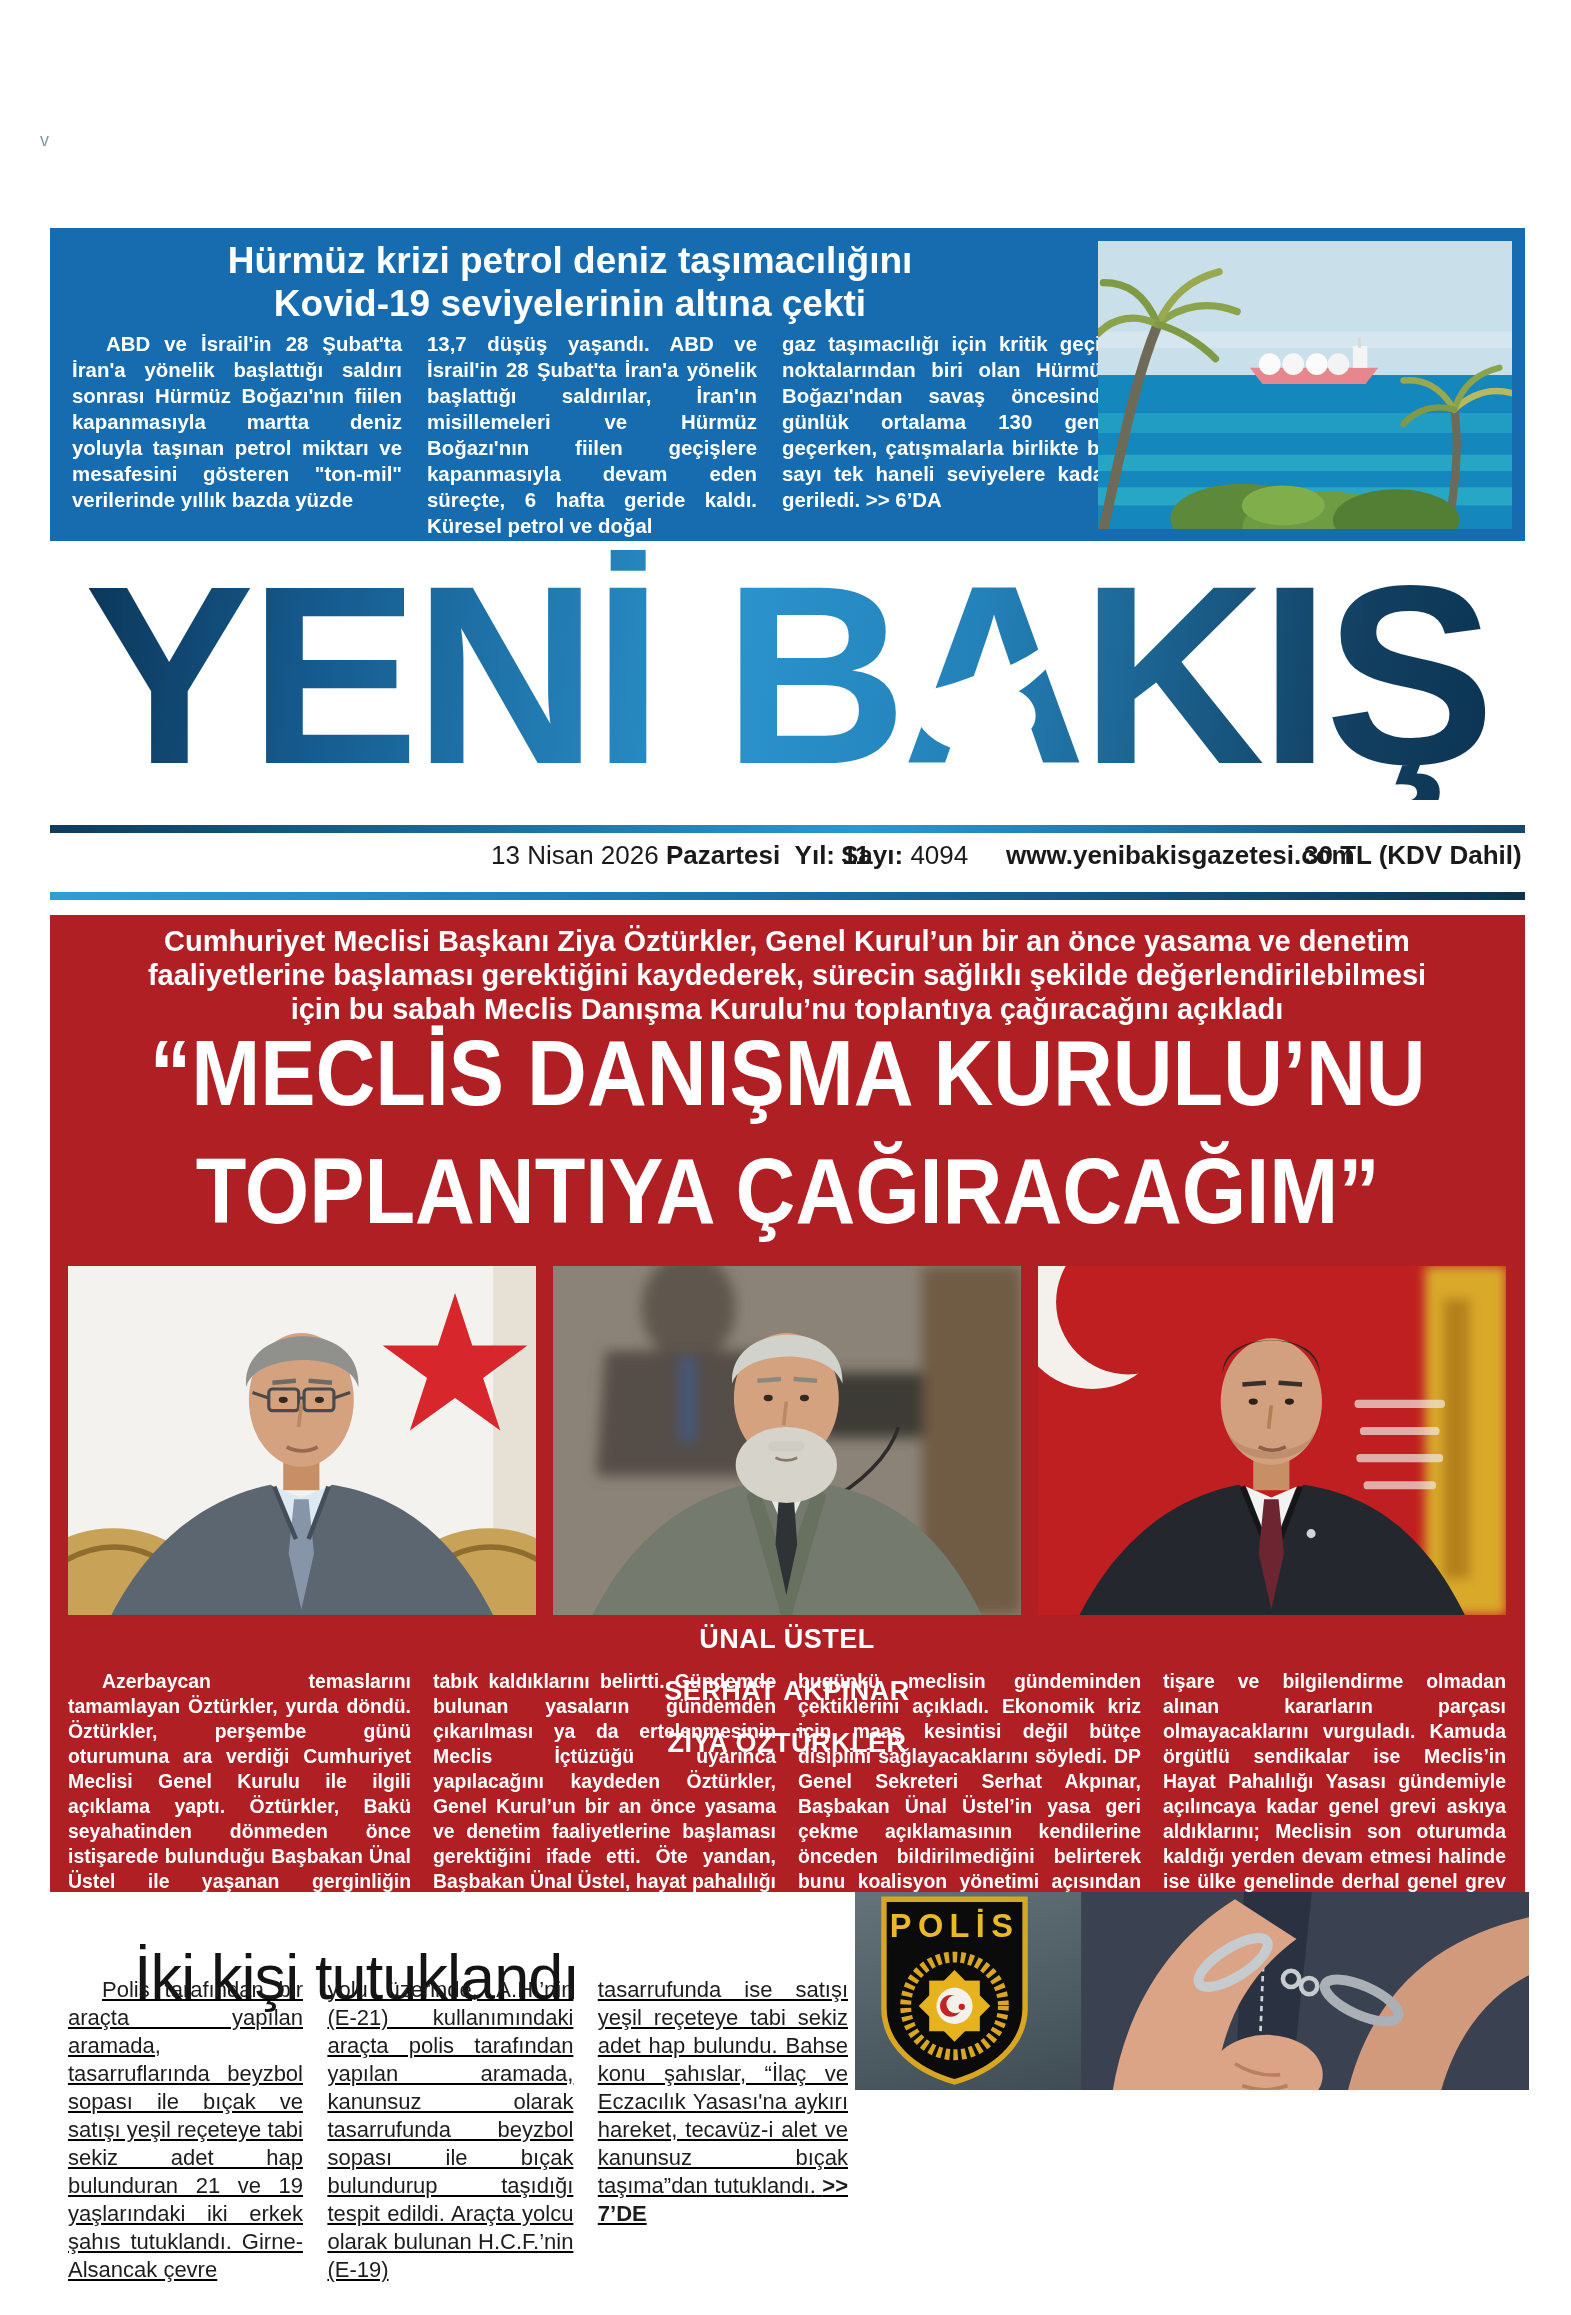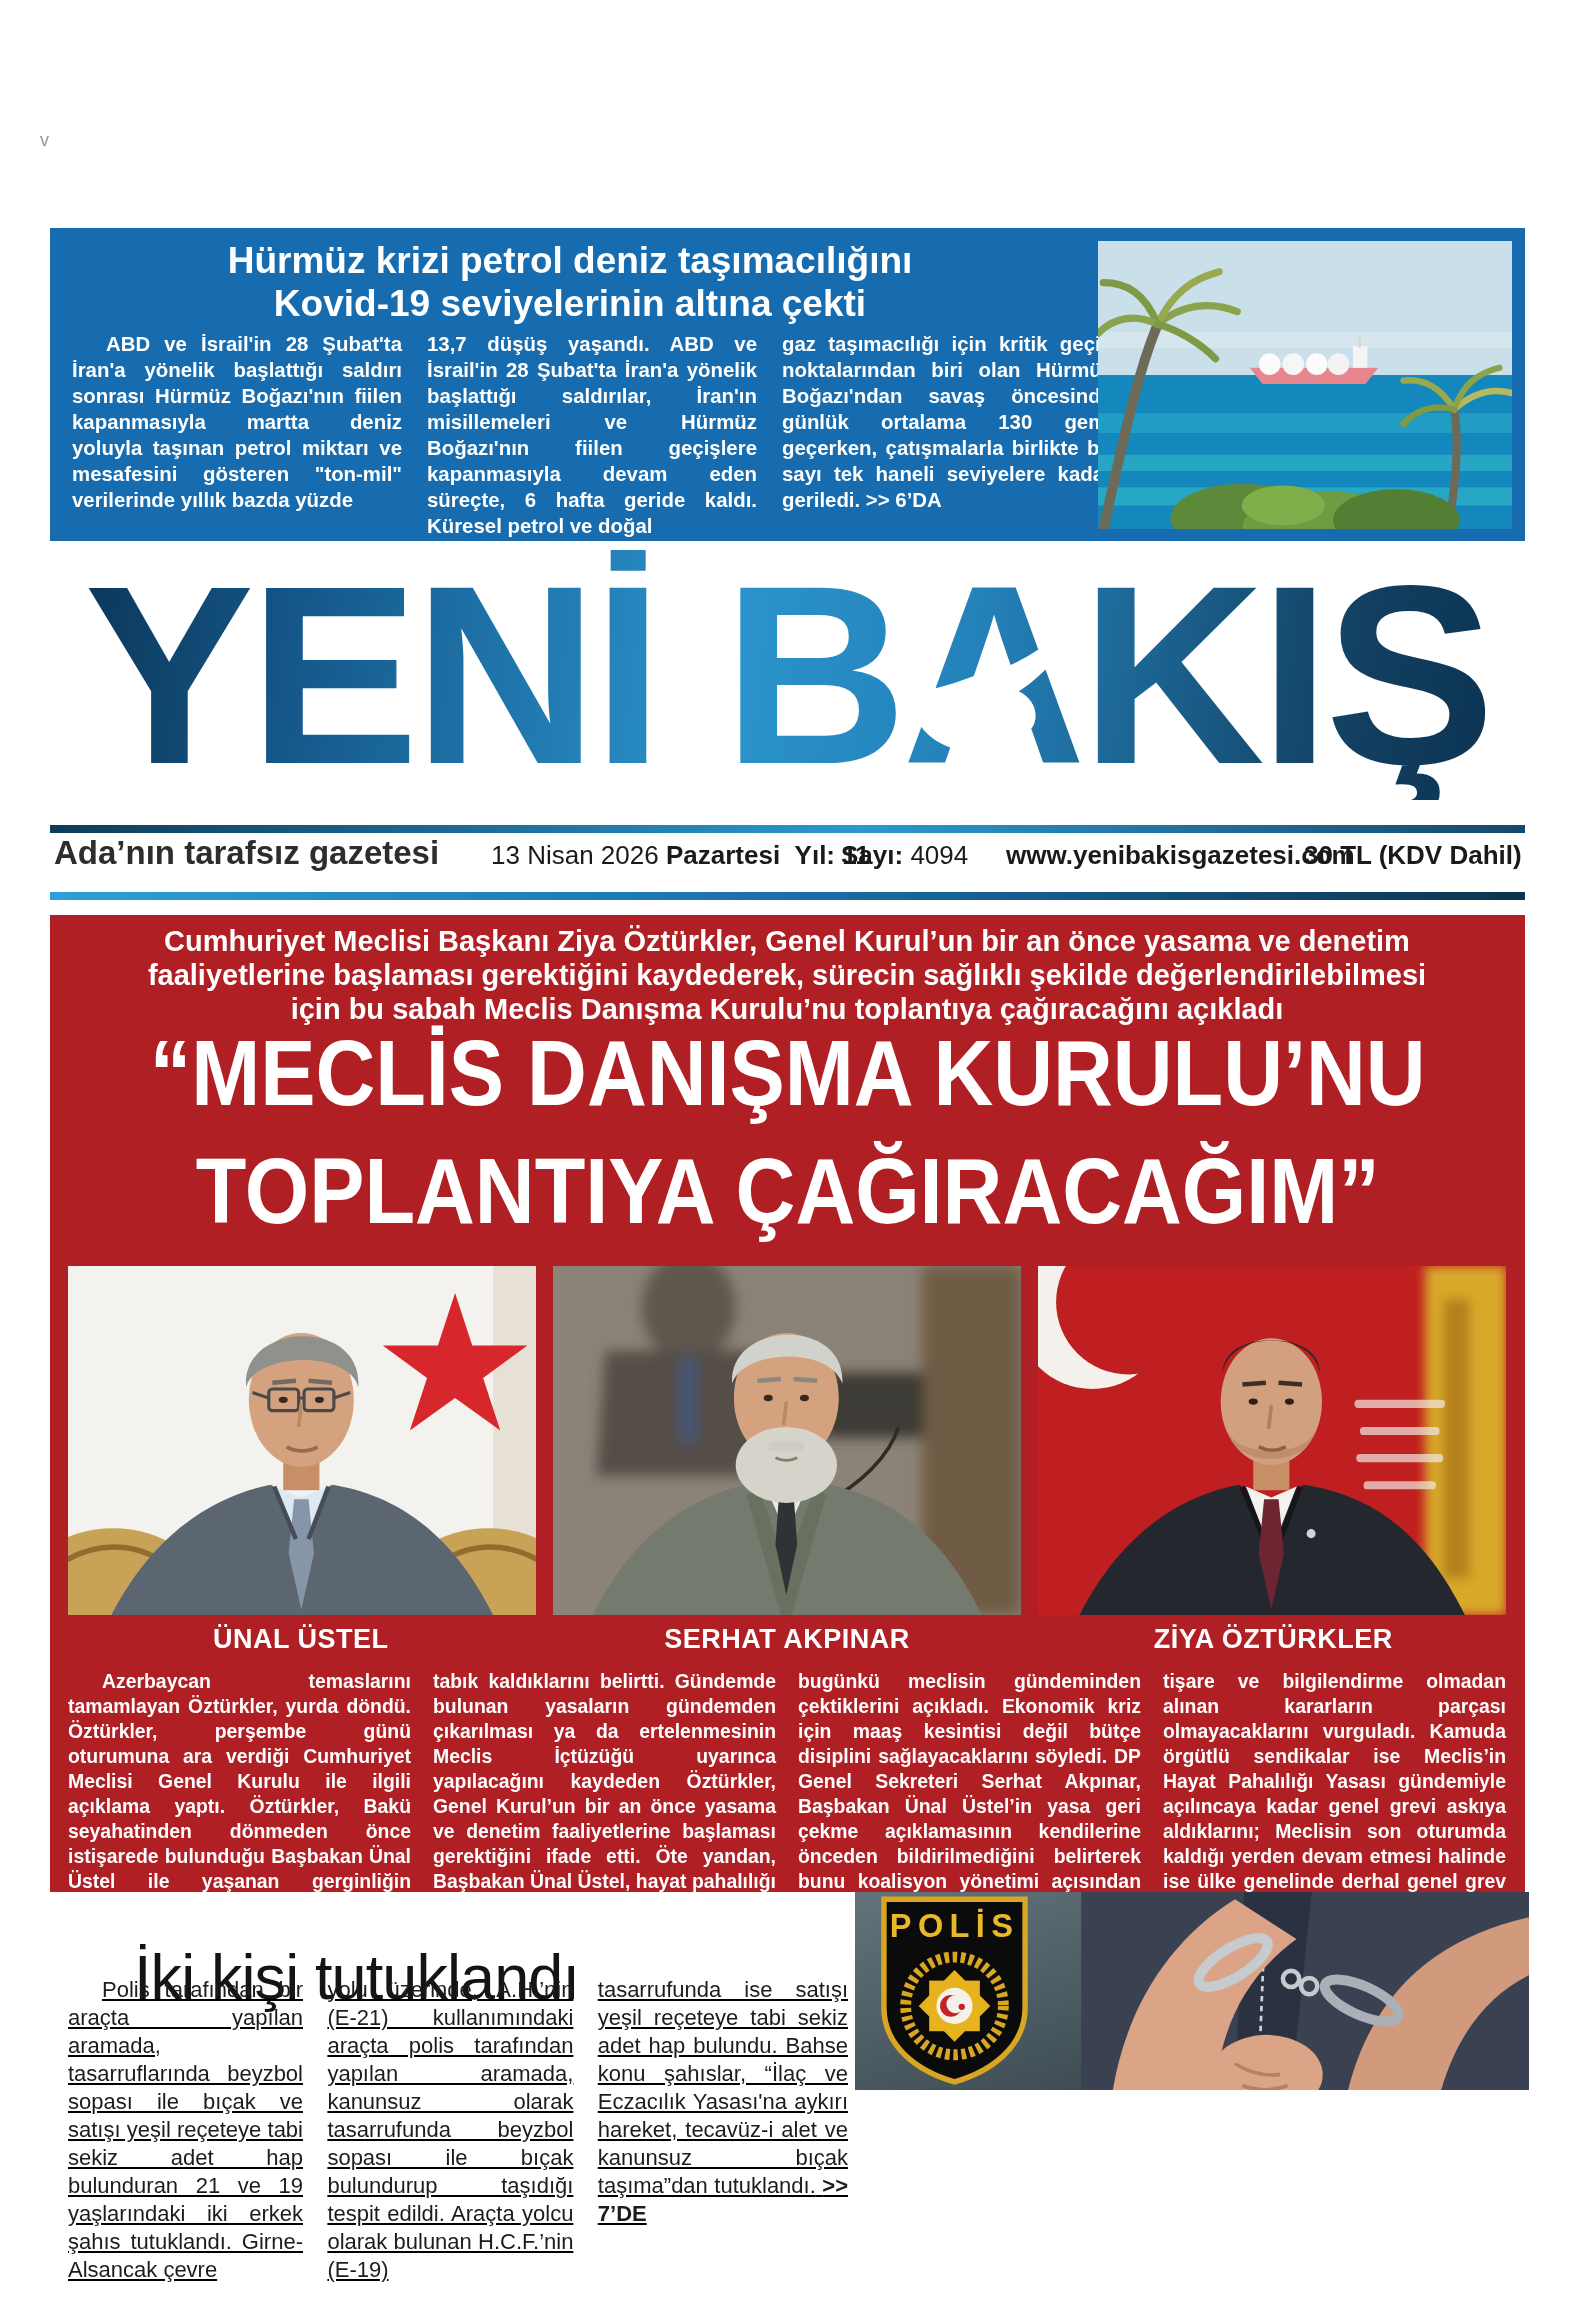--- a/index.html
+++ b/index.html
@@ -44,21 +44,21 @@
            background:var(--red-box,#b01f23);overflow:hidden;color:#fff;}
   .rb-intro{position:absolute;left:72px;top:9px;width:1330px;text-align:center;
             font-weight:700;font-size:29px;line-height:34px;}
   .rb-line{position:absolute;left:0;width:100%;text-align:center;
            font-weight:700;font-size:92px;line-height:1.05;}
   .rb-line1{top:110px;} .rb-line2{top:228px;}
   .sqz{display:inline-block;transform:scaleX(.9);transform-origin:50% 50%;white-space:nowrap;}
   .rb-photos{position:absolute;left:18px;top:351px;width:1438px;display:flex;gap:16.3px;}
   .rb-photos .ph{flex:1;height:349px;overflow:hidden;background:#888;}
   .rb-photos svg{display:block;width:100%;height:100%;}
-  .rb-names{position:absolute;left:18px;top:709px;width:1438px;display:flex;gap:21px;}
+  .rb-names{position:absolute;left:18px;top:709px;width:1438px;display:flex;gap:21px;flex-direction:column;}
   .rb-names div{flex:1;text-align:center;font-weight:700;font-size:27px;letter-spacing:0.5px;}
   .rb-cols{position:absolute;left:18px;top:754px;width:1438px;display:flex;gap:22px;}
   .rb-cols p{margin:0;flex:1;font-weight:700;font-size:19.4px;line-height:25px;text-align:justify;}
 
   
   .s2-head{position:absolute;left:134px;top:1889px;font-weight:400;font-size:63px;
            letter-spacing:-0.9px;color:#141414;}
   .s2-cols{position:absolute;left:68px;top:1976px;width:780px;display:flex;gap:24.4px;text-decoration:underline;}
   .s2-cols p{margin:0;font-size:22px;line-height:28px;color:#1c1c1c;text-align:justify;}
   .s2-c1{flex:0 0 235px;} .s2-c2{flex:0 0 246px;} .s2-c3{flex:1;}
@@ -123,21 +123,20 @@
         </g>
       </svg>
     </div>
   </section>
 
   <div class="logo">YENİ BAKIŞ</div>
   <svg class="cyprus" viewBox="0 0 100 85">
     <path fill="#ffffff" d="M8,52 C4,44 10,37 20,35 C33,32 42,27 52,25 C66,22 76,14 92,3 L97,8 C84,22 76,31 66,37 C74,41 78,49 74,57 C66,69 48,75 34,71 C22,68 12,62 8,52 Z"></path>
   </svg>
   <div class="rule1"></div>
-  <div class="tagline">Ada’nın tarafsız gazetesi</div>
   <div class="inforow i-date"><span class="r">13 Nisan 2026</span>&nbsp;<span class="b">Pazartesi</span>&nbsp;&nbsp;<span class="b">Yıl: 11</span></div>
   <div class="inforow i-issue"><span class="b">Sayı:</span>&nbsp;<span class="r">4094</span></div>
   <div class="inforow i-web">www.yenibakisgazetesi.com</div>
   <div class="inforow i-price">30 TL (KDV Dahil)</div>
   <div class="rule2"></div>
 
   <section class="red-box">
     <div class="rb-intro">Cumhuriyet Meclisi Başkanı Ziya Öztürkler, Genel Kurul’un bir an önce yasama ve denetim faaliyetlerine başlaması gerektiğini kaydederek, sürecin sağlıklı şekilde değerlendirilebilmesi için bu sabah Meclis Danışma Kurulu’nu toplantıya çağıracağını açıkladı</div>
     <div class="rb-line rb-line2"><span class="sqz">TOPLANTIYA ÇAĞIRACAĞIM”</span></div>
     <div class="rb-line rb-line1"><span class="sqz">“MECLİS DANIŞMA KURULU’NU</span></div>

